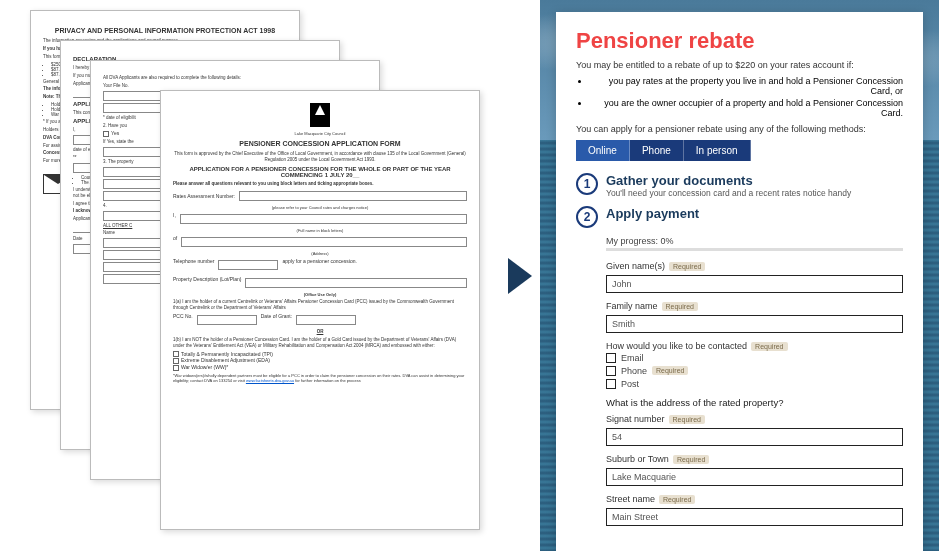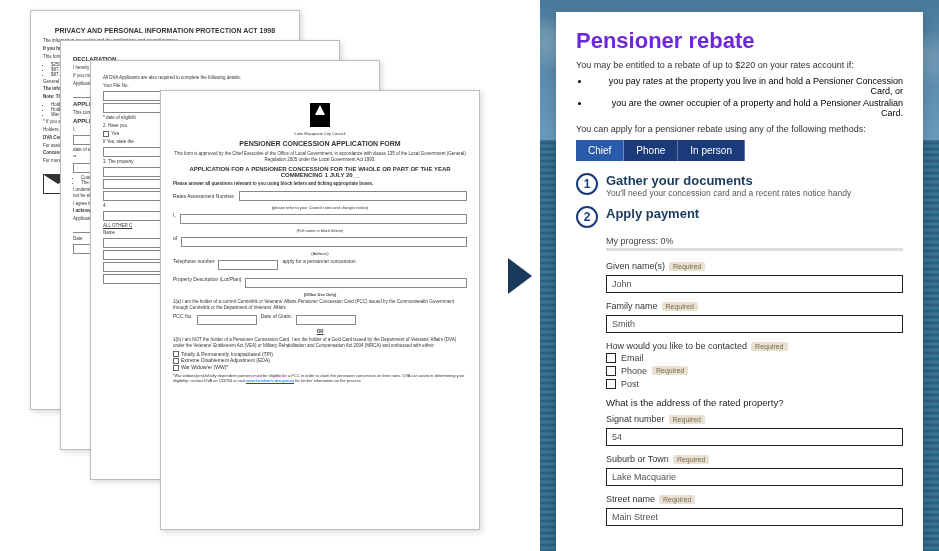--- a/index.html
+++ b/index.html
@@ -25,21 +25,21 @@
 .envelope-icon::before { content: ''; position: absolute; top: 0; left: 0; width: 0; height: 0; border-left: 14px solid transparent; border-right: 14px solid transparent; border-top: 10px solid #fff; }
 .envelope-icon::after { content: ''; position: absolute; top: 0; left: 0; width: 0; height: 0; border-left: 14px solid transparent; border-right: 14px solid transparent; border-top: 9px solid #333; }
 .arrow-col { width: 40px; display: flex; align-items: center; justify-content: center; }
 .arrow { width: 0; height: 0; border-top: 18px solid transparent; border-bottom: 18px solid transparent; border-left: 24px solid #1a3a5c; }
 .right-panel { width: 399px; height: 551px; position: relative; background: linear-gradient(180deg, #2a5a7a 0%, #3a7a9a 20%, #5a9abb 35%, #3a6a8a 50%, #2a5a7a 70%, #1a3a5c 100%); overflow: hidden; }
 .lake-bg { position: absolute; inset: 0; }
 .lake-bg .sky { position: absolute; top: 0; left: 0; right: 0; height: 140px; background: linear-gradient(180deg, #4a7a9a, #6a9abb); }
 .lake-bg .clouds { position: absolute; top: 10px; left: 0; right: 0; height: 80px; background: radial-gradient(ellipse at 30% 40%, rgba(255,255,255,.4) 0%, transparent 50%), radial-gradient(ellipse at 70% 60%, rgba(255,255,255,.3) 0%, transparent 50%); }
 .lake-bg .water { position: absolute; top: 140px; left: 0; right: 0; bottom: 0; background: repeating-linear-gradient(0deg, #2a5a7a 0px, #3a7a9a 3px, #2a5a7a 6px); }
 .modal { position: absolute; top: 12px; left: 16px; right: 16px; bottom: 0; background: #fff; padding: 16px 20px; overflow: hidden; box-shadow: 0 2px 10px rgba(0,0,0,.2); }
-.modal h1 { font-size: 22px; color: #6d28d9; font-weight: 600; margin-bottom: 6px; }
+.modal h1 { font-size: 22px; color: #ef4444; font-weight: 600; margin-bottom: 6px; }
 .modal .intro { font-size: 9px; color: #333; margin-bottom: 6px; }
 .modal ul { font-size: 9px; margin-left: 14px; margin-bottom: 6px; }
 .modal ul li { margin-bottom: 2px; text-align: right; }
 .tabs { display: flex; gap: 0; margin-bottom: 12px; }
 .tab { background: #1a3a7a; color: #fff; font-size: 10px; padding: 5px 12px; border-right: 1px solid rgba(255,255,255,.3); cursor: pointer; }
 .tab.active { background: #2a5aaa; }
 .step { display: flex; align-items: flex-start; gap: 8px; margin-bottom: 8px; }
 .step-num { width: 22px; height: 22px; border: 2px solid #1a3a7a; border-radius: 50%; display: flex; align-items: center; justify-content: center; font-size: 12px; font-weight: bold; color: #1a3a7a; flex-shrink: 0; }
 .step-content h3 { font-size: 13px; color: #1a3a5c; font-weight: 600; }
 .step-content p { font-size: 8.5px; color: #555; }
@@ -187,25 +187,25 @@
     <div class="lake-bg">
       <div class="sky"></div>
         <div class="clouds"></div>
         <div class="water"></div>
     </div>
     <div class="modal">
       <h1>Pensioner rebate</h1>
       <p class="intro">You may be entitled to a rebate of up to $220 on your rates account if:</p>
       <ul>
         <li>you pay rates at the property you live in and hold a Pensioner Concession Card, or</li>
-        <li>you are the owner occupier of a property and hold a Pensioner Australian Card.</li>
+        <li>you are the owner occupier of a property and hold a Pensioner Concession Card.</li>
       </ul>
       <p class="intro">You can apply for a pensioner rebate using any of the following methods:</p>
       <div class="tabs">
-        <div class="tab active">Chief</div>
+        <div class="tab active">Online</div>
         <div class="tab">Phone</div>
         <div class="tab">In person</div>
       </div>
 
       <div style="position:relative">
         <div class="step">
           <div class="step-num">1</div>
           <div class="step-content">
             <h3>Gather your documents</h3>
             <p>You'll need your concession card and a recent rates notice handy</p>

